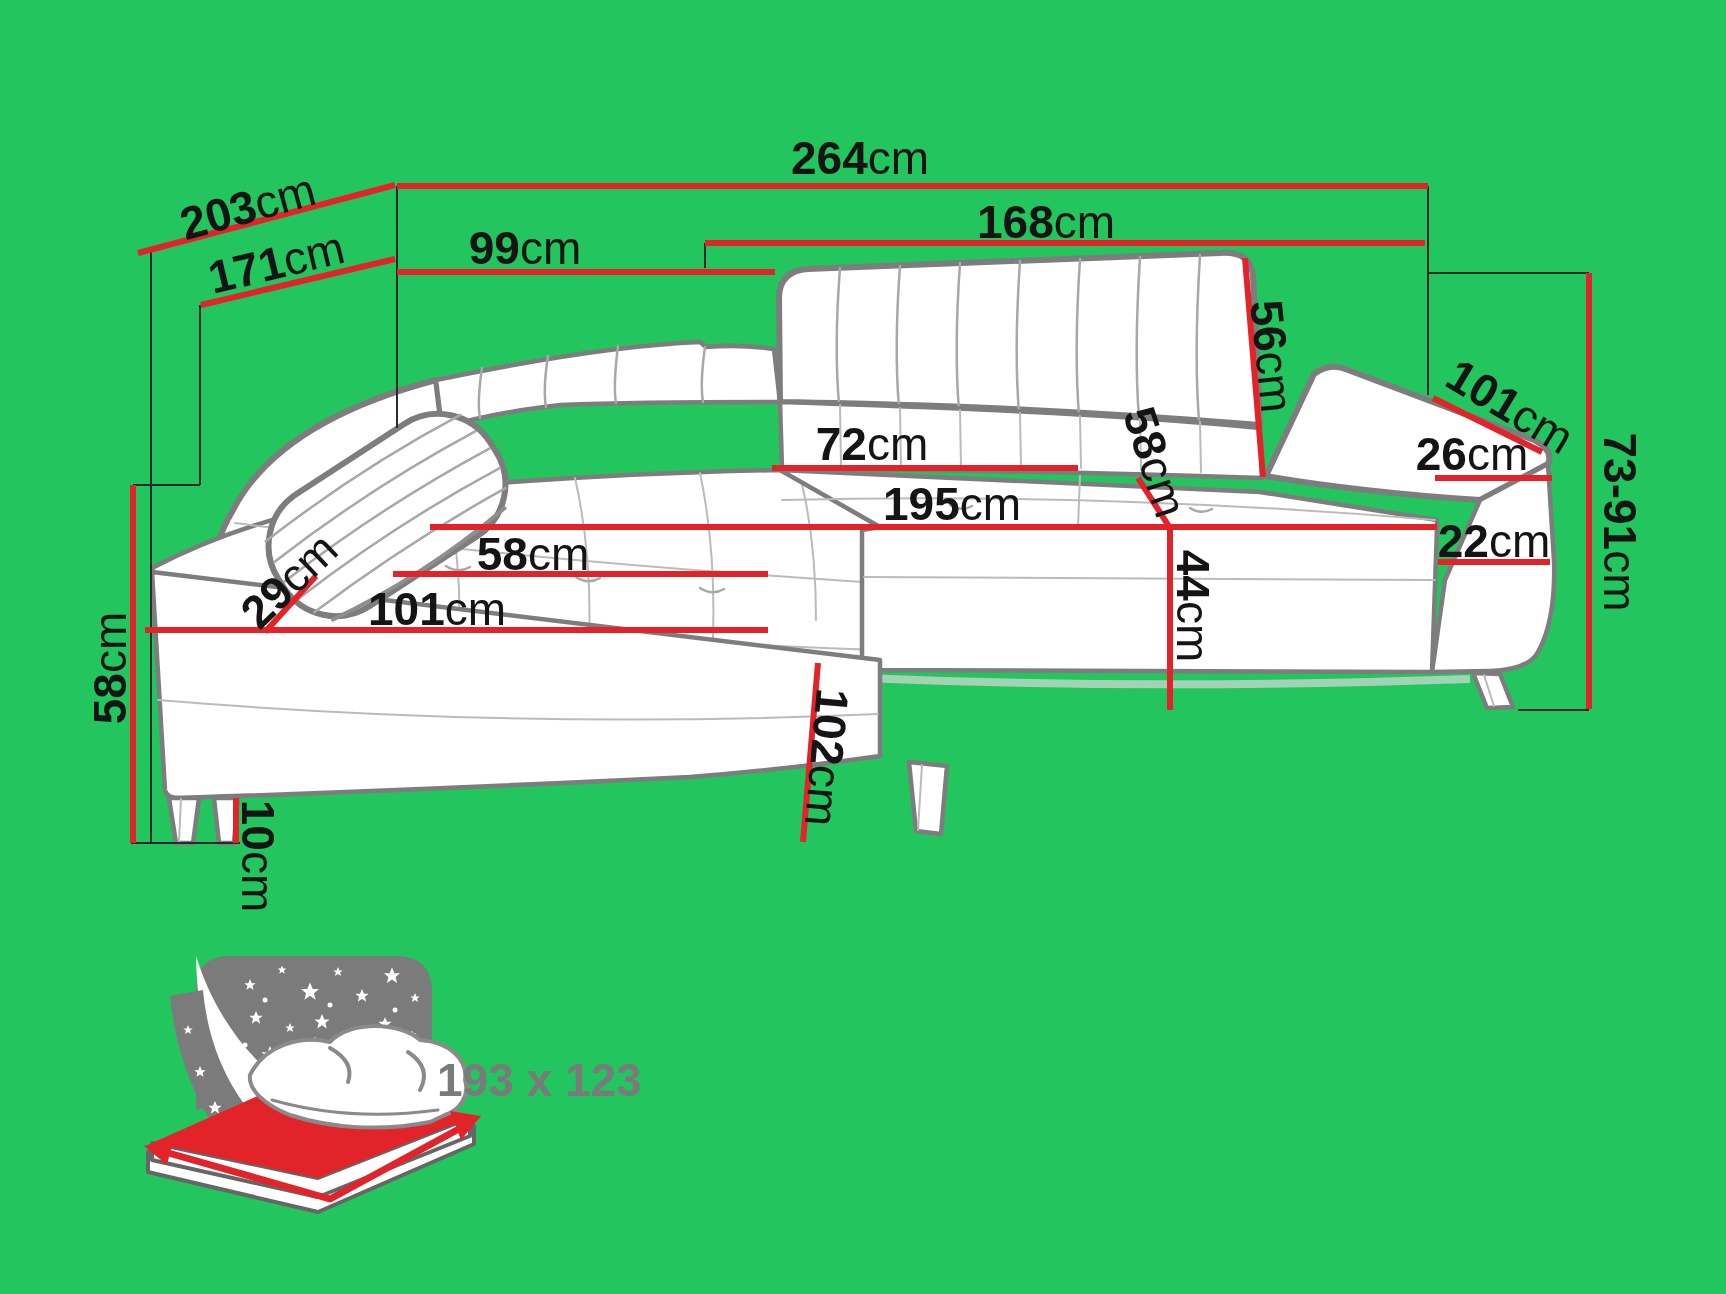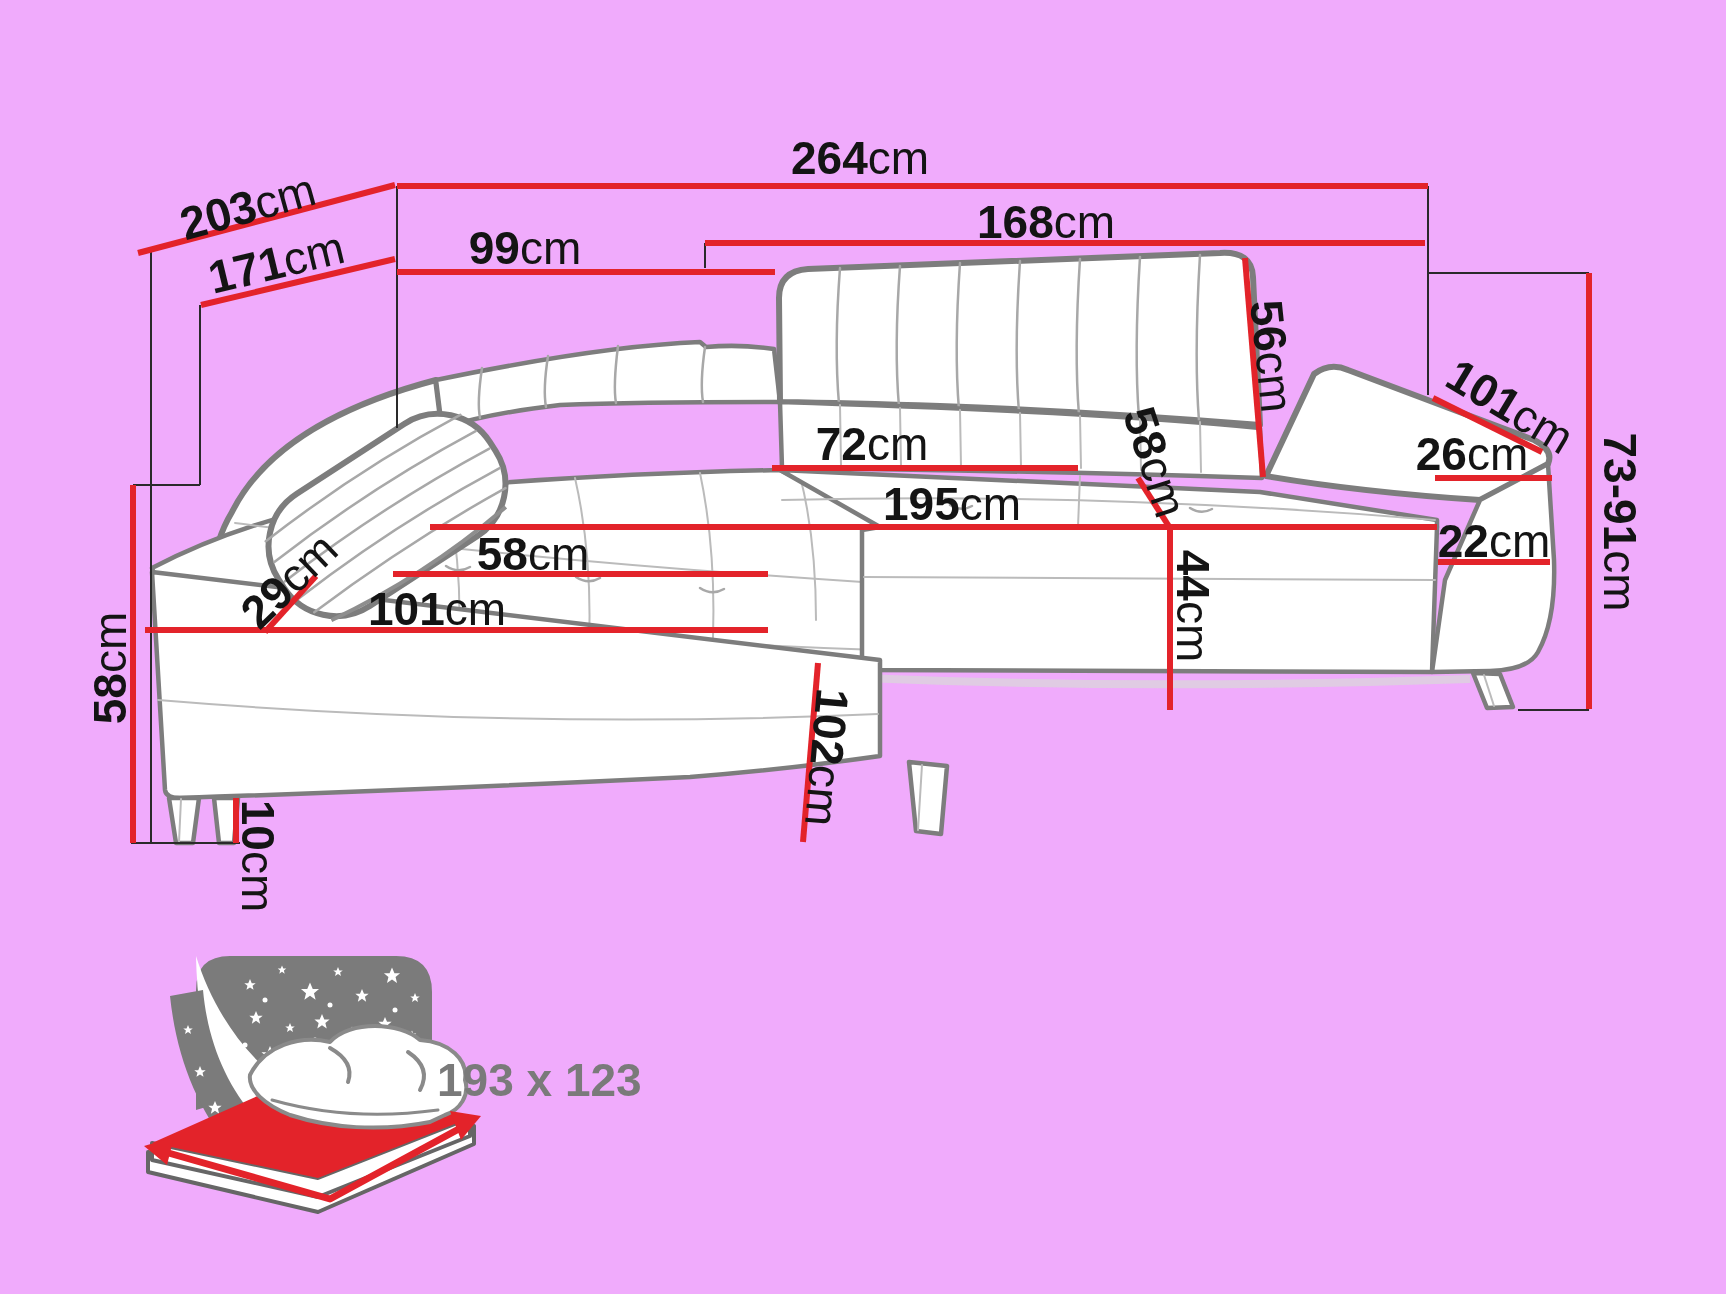--- a/index.html
+++ b/index.html
@@ -1,16 +1,16 @@
 <!DOCTYPE html>
 <html><head>
 <meta charset="utf-8">
 <style>
   html,body{margin:0;padding:0;background:#ffffff;}
-  .canvas{position:relative;width:1726px;height:1294px;background:#f0abfc;overflow:hidden;}
+  .canvas{position:relative;width:1726px;height:1294px;background:#22c55e;overflow:hidden;}
   svg{display:block;}
   text{font-family:"Liberation Sans", sans-serif;fill:#141414;}
   .dim{font-size:46px;}
   .num{font-weight:bold;}
   .unit{font-weight:normal;}
   .sleep{font-size:46px;font-weight:bold;fill:#7a7a7a;}
   .outline{fill:#ffffff;stroke:#7d7d7d;stroke-width:6;stroke-linejoin:round;stroke-linecap:round;}
   .outline2{fill:#ffffff;stroke:#7d7d7d;stroke-width:4.5;stroke-linejoin:round;stroke-linecap:round;}
   .seam{fill:none;stroke:#a8a8a8;stroke-width:2.5;stroke-linecap:round;}
   .seamlt{fill:none;stroke:#bbbbbb;stroke-width:2;stroke-linecap:round;}

